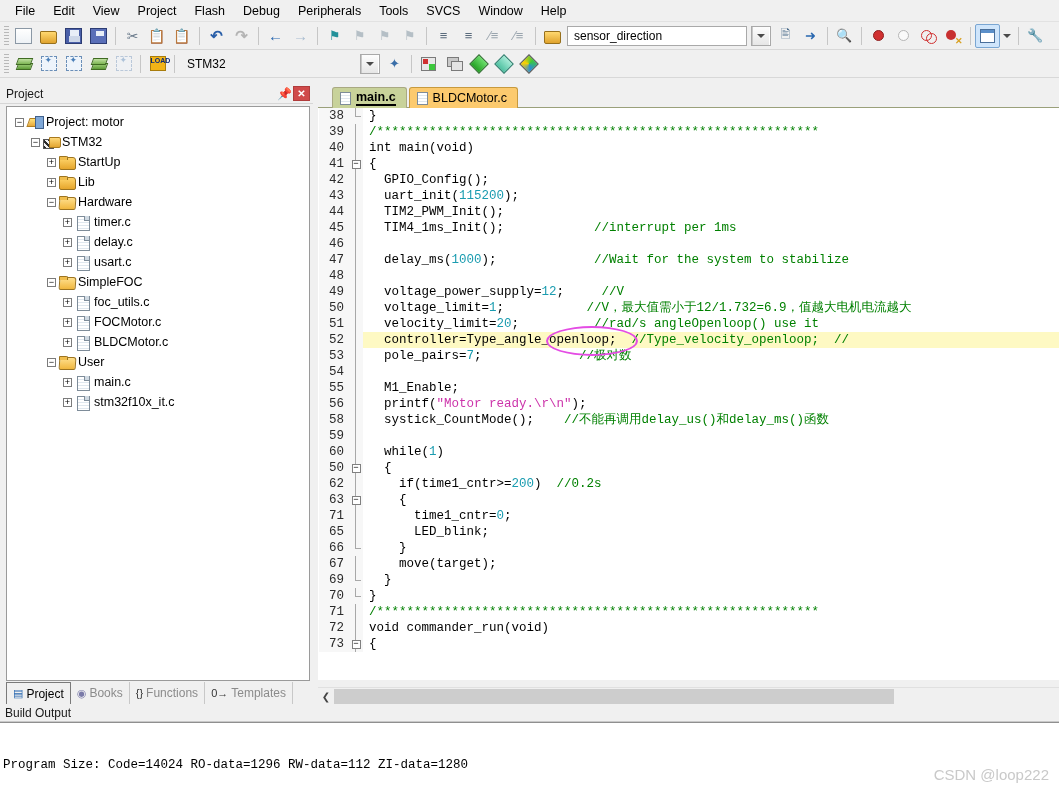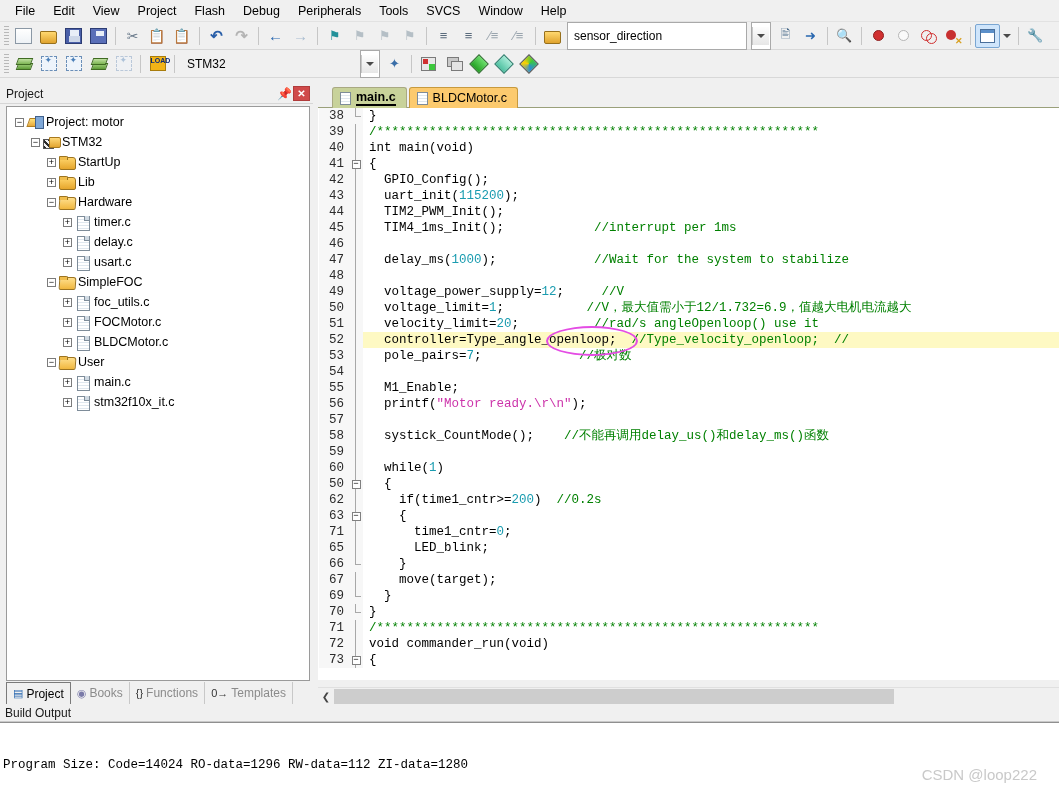--- a/index.html
+++ b/index.html
@@ -39,21 +39,21 @@
   }
   .tbtn.pressed { background: #cfe5fb; border: 1px solid #7aa6d2; }
   .tsep { width: 1px; height: 18px; background: #c6c6c6; margin: 0 4px; }
   .grip {
     width: 5px; height: 20px; margin-right: 2px;
     background-image: repeating-linear-gradient(to bottom,#b8b8b8 0 1px,transparent 1px 3px);
   }
 
   
   .combo {
-    height: 28px; background: #fff; border: 1px solid #a9a9a9;
+    height: 20px; background: #fff; border: 1px solid #a9a9a9;
     display: flex; align-items: center; font-size: 12px;
     padding-left: 6px; color: #000; margin: 0 2px;
     font-family: "Liberation Sans", sans-serif;
   }
   .combo .ctext { flex: 1; overflow: hidden; white-space: nowrap; }
   .combo .carrow {
     width: 17px; height: 18px; border-left: 1px solid #c8c8c8;
     background: linear-gradient(#fdfdfd,#e6e6e6);
     display: flex; align-items: center; justify-content: center;
   }
@@ -236,21 +236,21 @@
     height: 18px; display: flex; align-items: center; padding-left: 5px;
     font-size: 12px; color: #1a1a1a; border-bottom: 1px solid #c9c9c9;
   }
   .buildbody {
     position: absolute; left: 0; top: 18px; width: 1059px; height: 74px;
     background: #fff; border-top: 1px solid #8f8f8f;
     font-family: "Liberation Mono", monospace; font-size: 12.5px;
     padding: 2px 0 0 3px; overflow: hidden; line-height: 16px; white-space: pre;
   }
   .watermark {
-    position: absolute; right: 22px; bottom: 13px; font-size: 15px; color: #c9c9c9;
+    position: absolute; right: 10px; bottom: 13px; font-size: 15px; color: #c9c9c9;
     font-family: "Liberation Sans", sans-serif; z-index: 60;
   }
 
   
   .sq-ico { width: 17px; height: 16px; position: relative; }
   .doc-new { background: linear-gradient(#fff,#eef2f6); border: 1px solid #8b98a5; }
   .doc-open::before {
     content: ""; position: absolute; left: 0; top: 3px; width: 15px; height: 11px;
     background: linear-gradient(#ffd870,#e0a32d); border: 1px solid #97701c; border-radius: 1px 2px 2px 2px;
   }
@@ -639,21 +639,20 @@
             <div class="cline"><span class="gutter">47</span><span class="fold"><i class="bar"></i></span><span class="ctext2"><span class="pl">  delay_ms(</span><span class="n">1000</span><span class="pl">);</span><span class="cm">             //Wait for the system to stabilize</span></span></div>
             <div class="cline"><span class="gutter">48</span><span class="fold"><i class="bar"></i></span><span class="ctext2"></span></div>
             <div class="cline"><span class="gutter">49</span><span class="fold"><i class="bar"></i></span><span class="ctext2"><span class="pl">  voltage_power_supply=</span><span class="n">12</span><span class="pl">;</span><span class="cm">     //V</span></span></div>
             <div class="cline"><span class="gutter">50</span><span class="fold"><i class="bar"></i></span><span class="ctext2"><span class="pl">  voltage_limit=</span><span class="n">1</span><span class="pl">;</span><span class="cm">           //V，最大值需小于12/1.732=6.9，值越大电机电流越大</span></span></div>
             <div class="cline"><span class="gutter">51</span><span class="fold"><i class="bar"></i></span><span class="ctext2"><span class="pl">  velocity_limit=</span><span class="n">20</span><span class="pl">;</span><span class="cm">          //rad/s angleOpenloop() use it</span></span></div>
             <div class="cline hl"><span class="gutter">52</span><span class="fold"><i class="bar"></i></span><span class="ctext2"><span class="pl">  controller=Type_angle_openloop;</span><span class="cm">  //Type_velocity_openloop;  //</span></span></div>
             <div class="cline"><span class="gutter">53</span><span class="fold"><i class="bar"></i></span><span class="ctext2"><span class="pl">  pole_pairs=</span><span class="n">7</span><span class="pl">;</span><span class="cm">             //极对数</span></span></div>
             <div class="cline"><span class="gutter">54</span><span class="fold"><i class="bar"></i></span><span class="ctext2"></span></div>
             <div class="cline"><span class="gutter">55</span><span class="fold"><i class="bar"></i></span><span class="ctext2"><span class="pl">  M1_Enable;</span></span></div>
             <div class="cline"><span class="gutter">56</span><span class="fold"><i class="bar"></i></span><span class="ctext2"><span class="pl">  printf(</span><span class="st">"Motor ready.\r\n"</span><span class="pl">);</span></span></div>
-            <div class="cline"><span class="gutter">57</span><span class="fold"><i class="bar"></i></span><span class="ctext2"></span></div>
             <div class="cline"><span class="gutter">58</span><span class="fold"><i class="bar"></i></span><span class="ctext2"><span class="pl">  systick_CountMode();</span><span class="cm">    //不能再调用delay_us()和delay_ms()函数</span></span></div>
             <div class="cline"><span class="gutter">59</span><span class="fold"><i class="bar"></i></span><span class="ctext2"></span></div>
             <div class="cline"><span class="gutter">60</span><span class="fold"><i class="bar"></i></span><span class="ctext2"><span class="k">  while</span><span class="pl">(</span><span class="n">1</span><span class="pl">)</span></span></div>
             <div class="cline"><span class="gutter">50</span><span class="fold"><i class="bar"></i><i class="sq">−</i></span><span class="ctext2"><span class="pl">  {</span></span></div>
             <div class="cline"><span class="gutter">62</span><span class="fold"><i class="bar"></i></span><span class="ctext2"><span class="k">    if</span><span class="pl">(time1_cntr&gt;=</span><span class="n">200</span><span class="pl">)</span><span class="cm">  //0.2s</span></span></div>
             <div class="cline"><span class="gutter">63</span><span class="fold"><i class="bar"></i><i class="sq">−</i></span><span class="ctext2"><span class="pl">    {</span></span></div>
             <div class="cline"><span class="gutter">71</span><span class="fold"><i class="bar"></i></span><span class="ctext2"><span class="pl">      time1_cntr=</span><span class="n">0</span><span class="pl">;</span></span></div>
             <div class="cline"><span class="gutter">65</span><span class="fold"><i class="bar"></i></span><span class="ctext2"><span class="pl">      LED_blink;</span></span></div>
             <div class="cline"><span class="gutter">66</span><span class="fold"><i class="endl"></i><i class="endh"></i></span><span class="ctext2"><span class="pl">    }</span></span></div>
             <div class="cline"><span class="gutter">67</span><span class="fold"><i class="bar"></i></span><span class="ctext2"><span class="pl">    move(target);</span></span></div>

